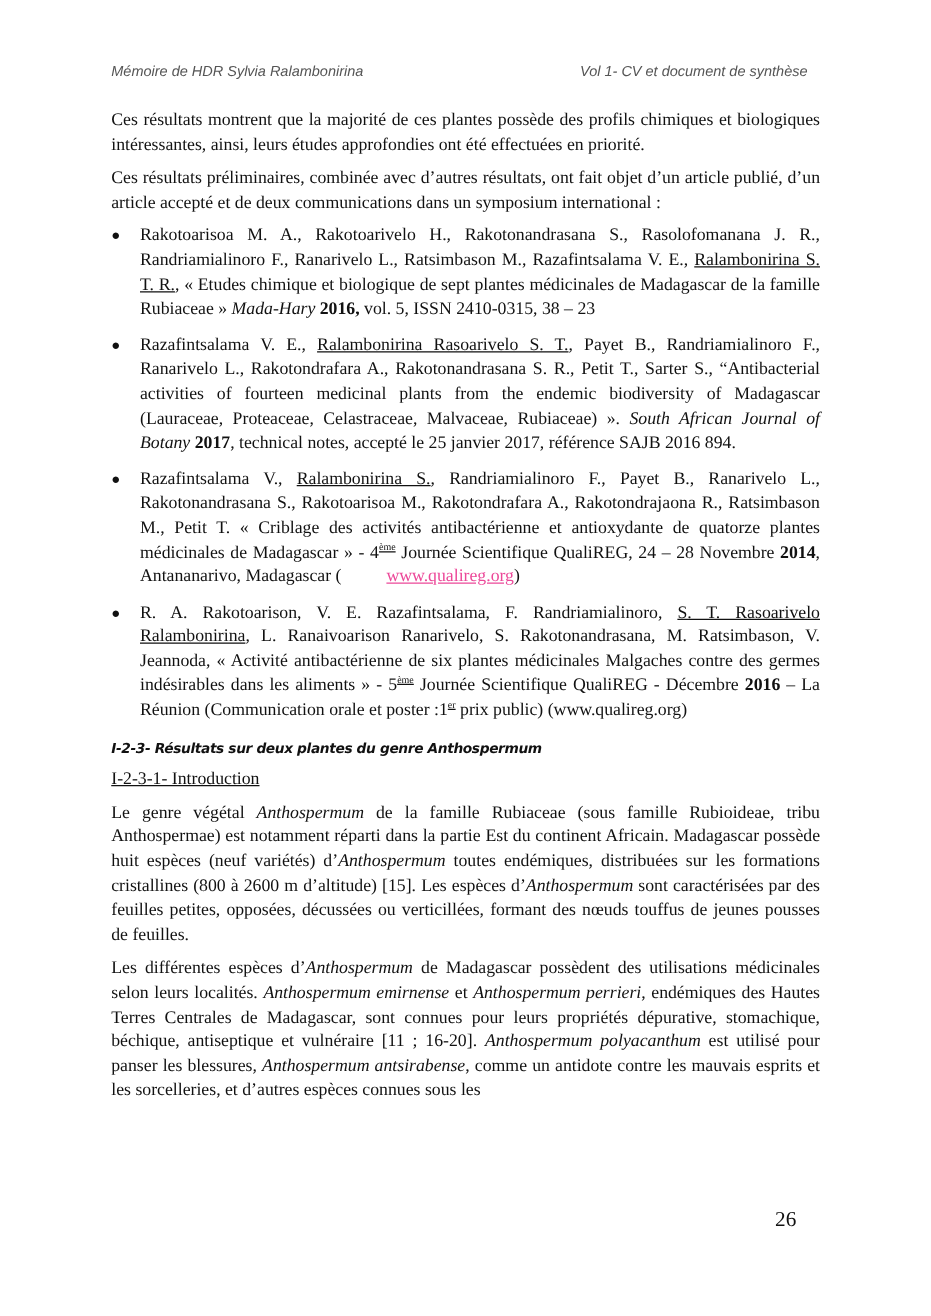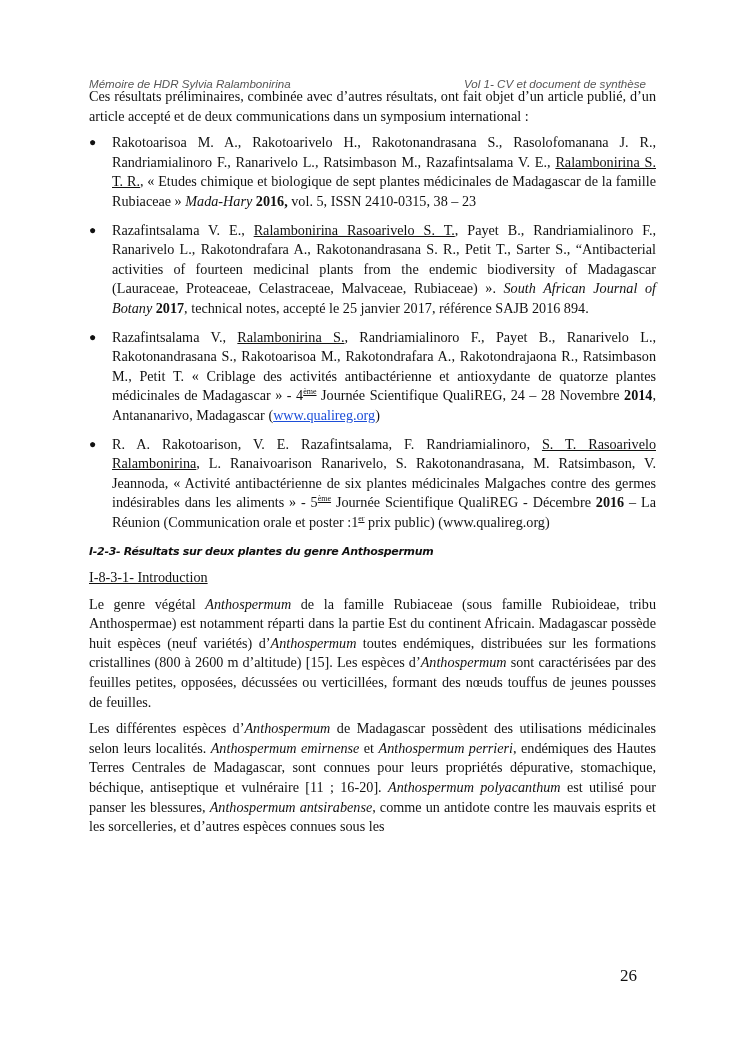--- a/index.html
+++ b/index.html
@@ -1,46 +1,47 @@
 <!DOCTYPE html>
 <html><head>
   <meta charset="utf-8">
   <style>
     html, body { margin: 0; padding: 0; background: #ffffff; }
     body { width: 745px; height: 1053px; position: relative; overflow: hidden; }
     .page { position: absolute; left: 0; top: 0; width: 745px; height: 1053px; background: #fff; }
     .header { position: absolute; top: 51px; left: 89px; width: 567px; height: 16px;
-      font-family: "Liberation Sans", sans-serif; font-style: italic; font-size: 11.6px; color: #555; margin-top: 26px; }
+      font-family: "Liberation Sans", sans-serif; font-style: italic; font-size: 11.6px; color: #555; }
     .header .left { position: absolute; left: 0; top: 0; }
     .header .right { position: absolute; right: 10px; top: 0; }
     .body { position: absolute; top: 87px; left: 89px; width: 567px;
       font-family: "Liberation Serif", serif; font-size: 14.2px; line-height: 19.6px; color: #111; }
     p { margin: 0 0 7px 0; text-align: justify; }
     ul.refs { list-style: none; margin: 0; padding: 0; }
     ul.refs li { position: relative; padding-left: 23px; margin: 0 0 9px 0; text-align: justify; }
     ul.refs li .bullet { position: absolute; left: 0; top: 0; font-size: 12px; }
     u { text-decoration: underline; }
-    a.link { color: #1d4ed8; text-decoration: underline; }
+    a.link { color: #ec4899; text-decoration: underline; margin-left: 36px; }
     sup { font-size: 8px; line-height: 0; vertical-align: 6px; text-decoration: underline; }
     .h3 { font-family: "DejaVu Sans", sans-serif; font-weight: bold; font-style: italic;
       font-size: 11px; margin: 10px 0 6px 0; letter-spacing: -0.3px; }
     .h4 { text-decoration: underline; margin: 0 0 7px 0; }
     .pagenum { position: absolute; top: 966px; left: 620px; font-family: "Liberation Serif", serif;
       font-size: 17px; color: #111; }
   </style>
 </head>
 <body>
 
 <div class="page">
   <div class="header">
     <span class="left">Mémoire de HDR Sylvia Ralambonirina</span>
     <span class="right">Vol 1- CV et document de synthèse</span>
   </div>
 
   <div class="body">
+    <p>Ces résultats montrent que la majorité de ces plantes possède des profils chimiques et biologiques intéressantes, ainsi, leurs études approfondies ont été effectuées en priorité.</p>
     <p>Ces résultats  préliminaires, combinée avec d’autres résultats, ont fait objet d’un article publié, d’un article accepté et de deux communications dans un symposium international :</p>
 
     <ul class="refs">
       <li>
         <span class="bullet">●</span>
         <span>Rakotoarisoa M. A., Rakotoarivelo H., Rakotonandrasana S., Rasolofomanana J. R., Randriamialinoro F., Ranarivelo L., Ratsimbason M., Razafintsalama V. E., </span><u>Ralambonirina S. T. R.</u><span>,  « Etudes chimique et biologique de sept plantes médicinales de Madagascar de la famille Rubiaceae » </span><i>Mada-Hary</i><b> 2016,</b><span> vol. 5, ISSN 2410-0315, 38 – 23</span>
       </li>
       <li>
         <span class="bullet">●</span>
         <span>Razafintsalama V. E., </span><u>Ralambonirina Rasoarivelo S. T.</u><span>, Payet B., Randriamialinoro F., Ranarivelo L., Rakotondrafara A., Rakotonandrasana S. R., Petit T., Sarter S., “Antibacterial activities of fourteen medicinal plants from the endemic biodiversity of Madagascar (Lauraceae, Proteaceae, Celastraceae, Malvaceae, Rubiaceae) ». </span><i>South African Journal of Botany</i><b> 2017</b><span>, technical notes, accepté le 25 janvier 2017, référence SAJB 2016 894.</span>
@@ -49,21 +50,21 @@
         <span class="bullet">●</span>
         <span>Razafintsalama V.,  </span><u>Ralambonirina S.</u><span>, Randriamialinoro F., Payet B., Ranarivelo L., Rakotonandrasana S.,  Rakotoarisoa M., Rakotondrafara A., Rakotondrajaona R., Ratsimbason M., Petit T. « Criblage des activités antibactérienne et antioxydante de quatorze plantes médicinales  de Madagascar » - 4</span><sup>ème</sup><span> Journée Scientifique QualiREG, 24 – 28 Novembre </span><b>2014</b><span>,  Antananarivo, Madagascar (</span><a class="link" href="#">www.qualireg.org</a><span>)</span>
       </li>
       <li>
         <span class="bullet">●</span>
         <span>R. A. Rakotoarison, V. E. Razafintsalama, F. Randriamialinoro, </span><u>S. T. Rasoarivelo Ralambonirina</u><span>, L. Ranaivoarison Ranarivelo, S. Rakotonandrasana, M. Ratsimbason, V. Jeannoda, « Activité antibactérienne de six plantes médicinales Malgaches contre des germes indésirables dans les aliments »  - 5</span><sup>ème</sup><span> Journée Scientifique QualiREG - Décembre </span><b>2016</b><span> – La Réunion  (Communication orale et poster :1</span><sup>er</sup><span> prix  public) (www.qualireg.org)</span>
       </li>
     </ul>
 
     <div class="h3">I-2-3- Résultats sur deux plantes du genre Anthospermum</div>
-    <div class="h4">I-8-3-1- Introduction</div>
+    <div class="h4">I-2-3-1- Introduction</div>
 
     <p><span>Le genre végétal </span><i>Anthospermum</i><span> de la famille Rubiaceae (sous famille Rubioideae, tribu Anthospermae) est notamment réparti dans la partie Est du continent Africain. Madagascar possède huit espèces (neuf variétés) d’</span><i>Anthospermum</i><span> toutes endémiques, distribuées sur les formations cristallines (800 à 2600 m d’altitude) [15]. Les espèces d’</span><i>Anthospermum</i><span> sont caractérisées par des feuilles petites, opposées, décussées ou verticillées, formant des nœuds touffus de jeunes pousses de feuilles.</span></p>
 
     <p><span>Les différentes espèces d’</span><i>Anthospermum</i><span> de Madagascar possèdent des utilisations médicinales selon leurs localités. </span><i>Anthospermum emirnense</i><span> et </span><i>Anthospermum perrieri</i><span>, endémiques des Hautes Terres Centrales de Madagascar, sont connues pour leurs propriétés dépurative, stomachique, béchique, antiseptique et vulnéraire [11 ; 16-20]. </span><i>Anthospermum polyacanthum</i><span> est utilisé pour panser les blessures, </span><i>Anthospermum antsirabense</i><span>, comme un antidote contre les mauvais esprits et les sorcelleries, et d’autres espèces connues sous les</span></p>
   </div>
 
   <div class="pagenum">26</div>
 </div>
 
 </body></html>

